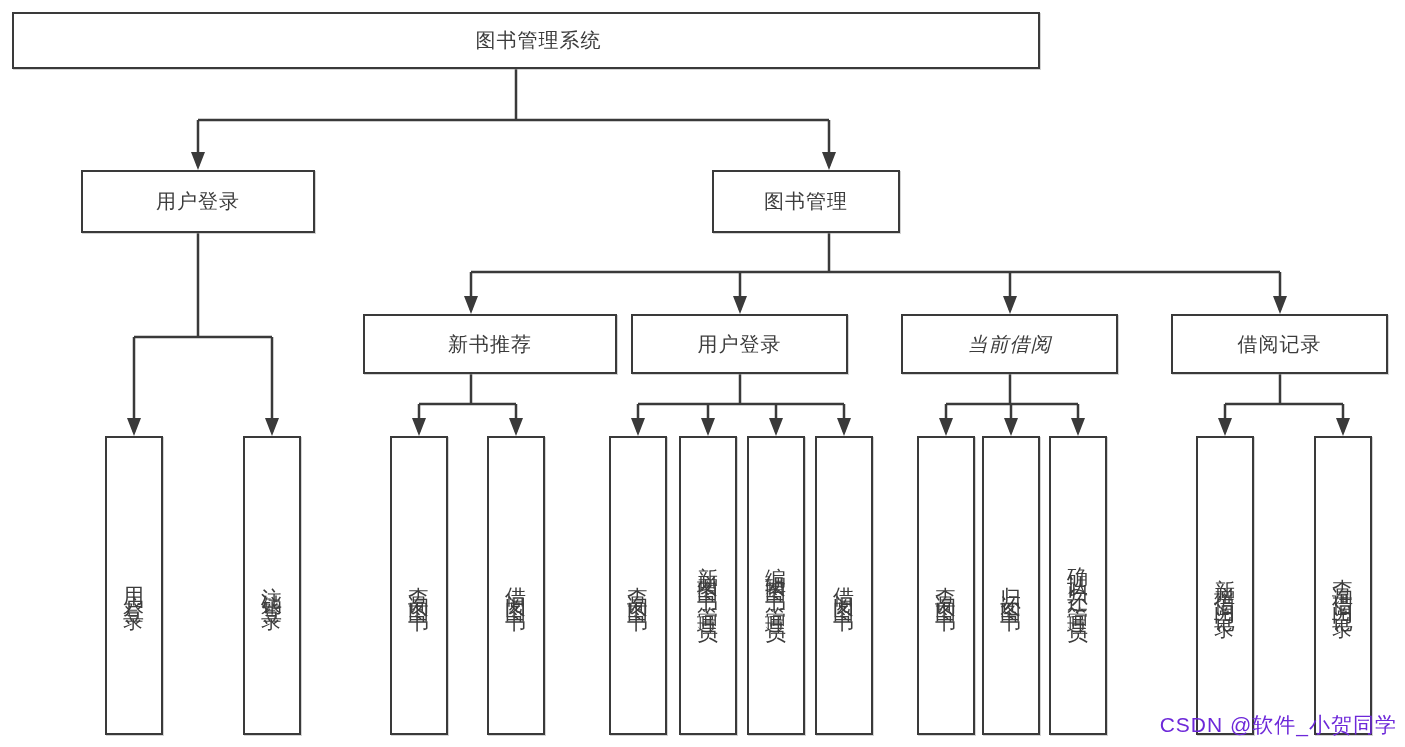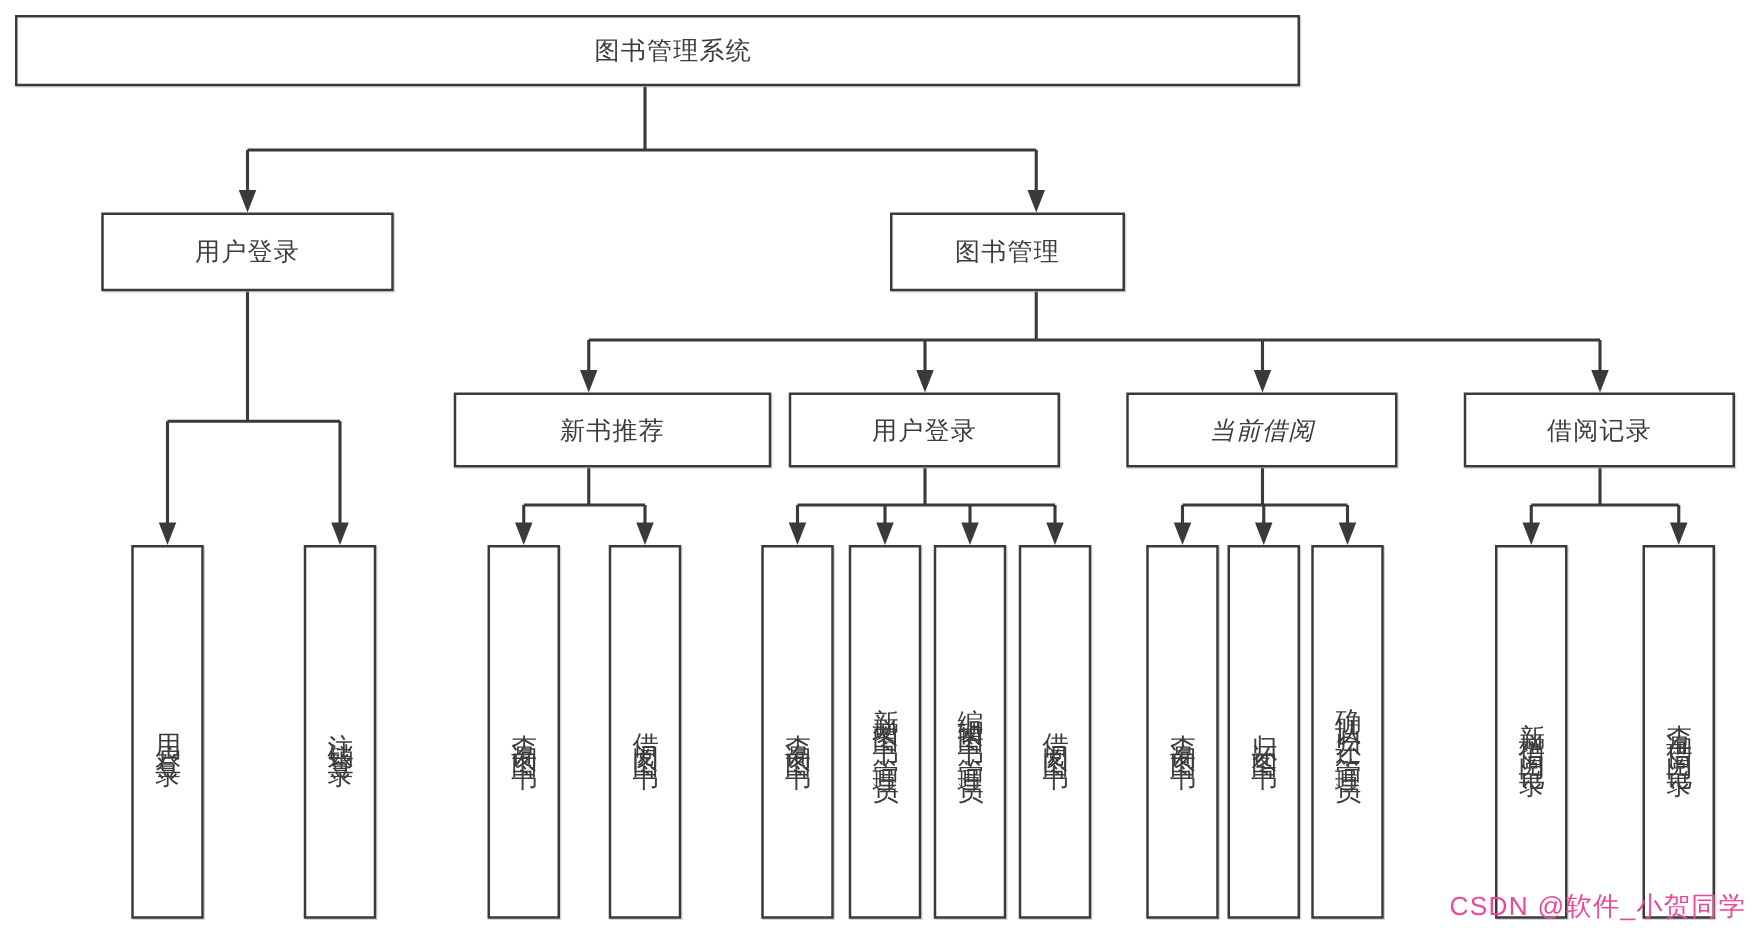--- a/index.html
+++ b/index.html
@@ -55,21 +55,21 @@
     font-size: 21px;
     letter-spacing: 8px;
     line-height: 1;
     white-space: nowrap;
   }
   .watermark {
     position: absolute;
     right: 8px;
     top: 711px;
     font-size: 21px;
-    color: #ec4899;
+    color: #6d28d9;
     letter-spacing: 1px;
     white-space: nowrap;
   }
   
   #nd-root   { left: 12px;   top: 12px;  width: 1028px; height: 57px; padding-left: 25px; }
   #nd-l2a    { left: 81px;   top: 170px; width: 234px;  height: 63px; }
   #nd-l2b    { left: 712px;  top: 170px; width: 188px;  height: 63px; font-family: Liberation Mono, monospace; }
   #nd-l3a    { left: 363px;  top: 314px; width: 254px;  height: 60px; }
   #nd-l3b    { left: 631px;  top: 314px; width: 217px;  height: 60px; }
   #nd-l3c    { left: 901px;  top: 314px; width: 217px;  height: 60px; font-style: italic; }

